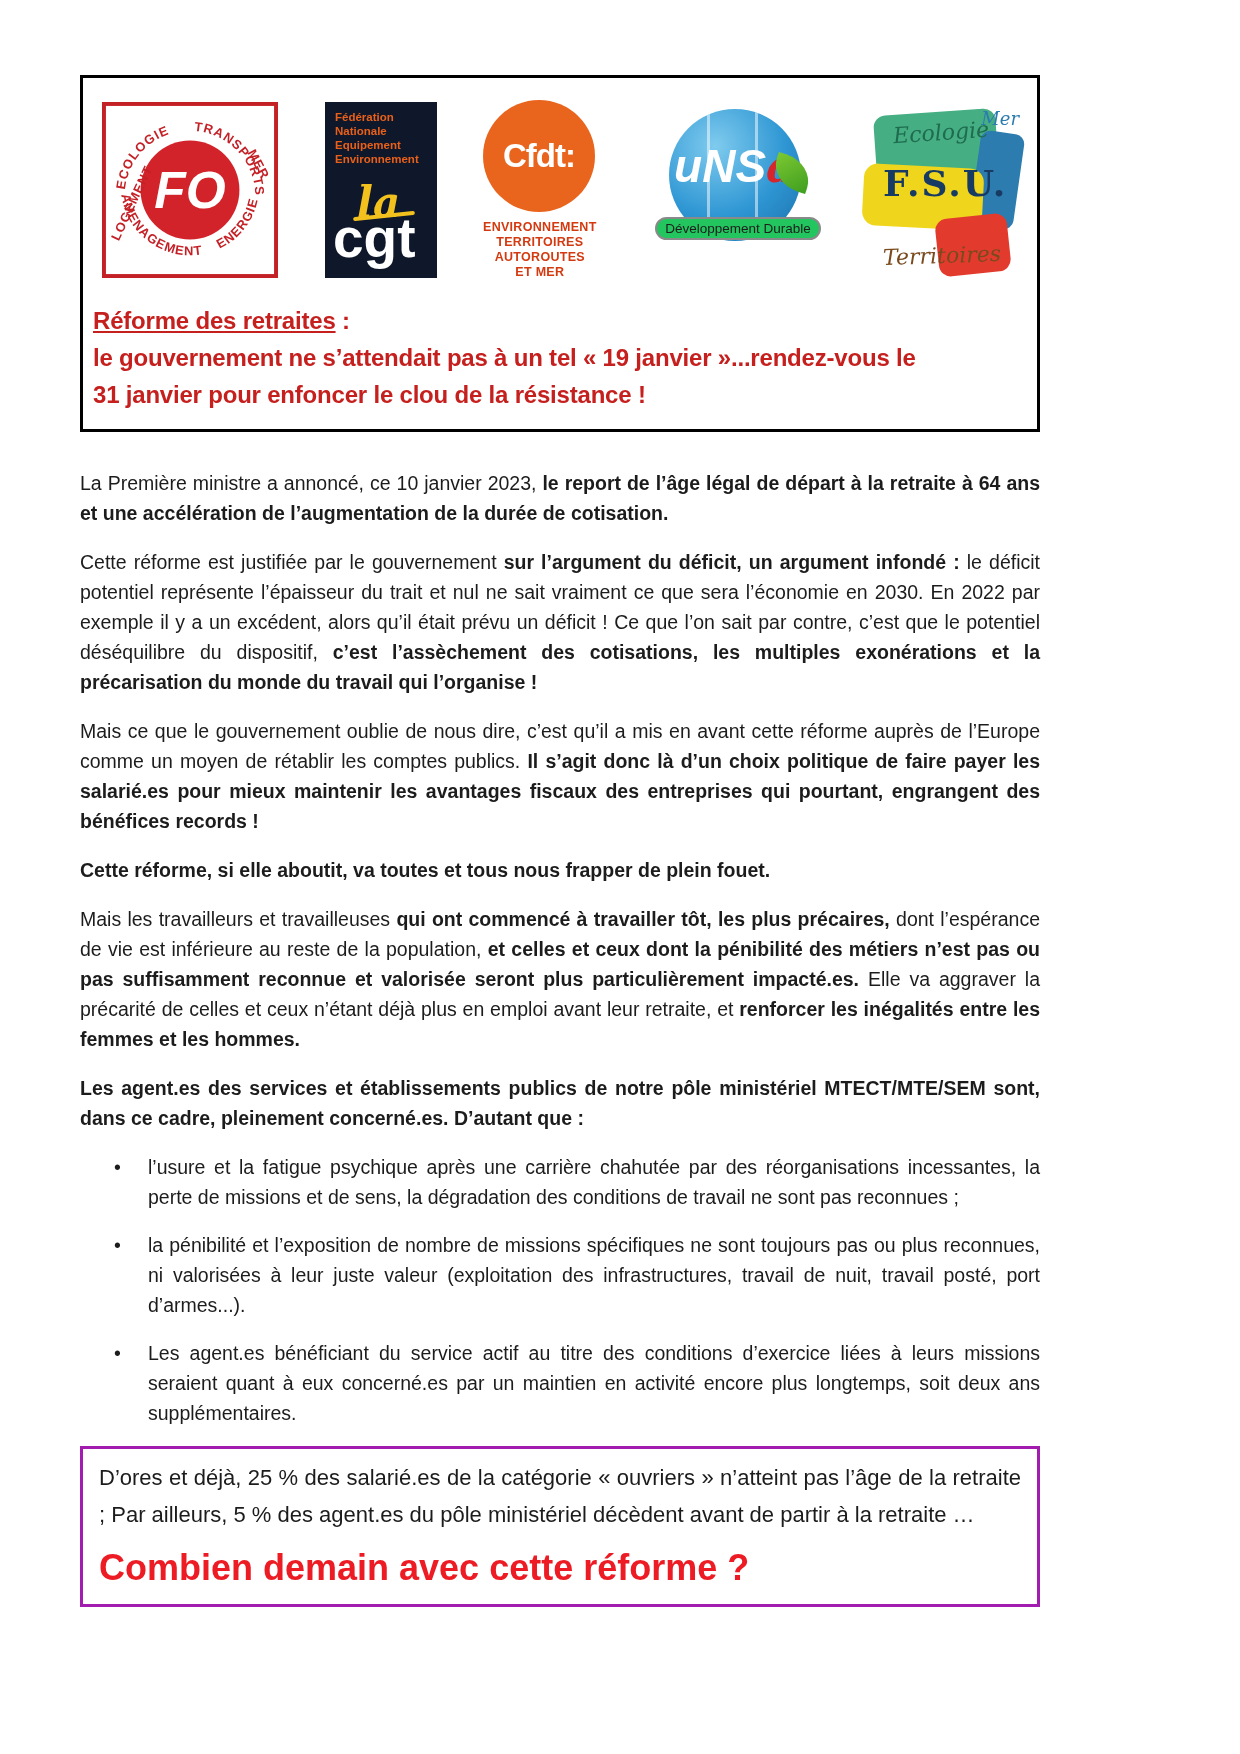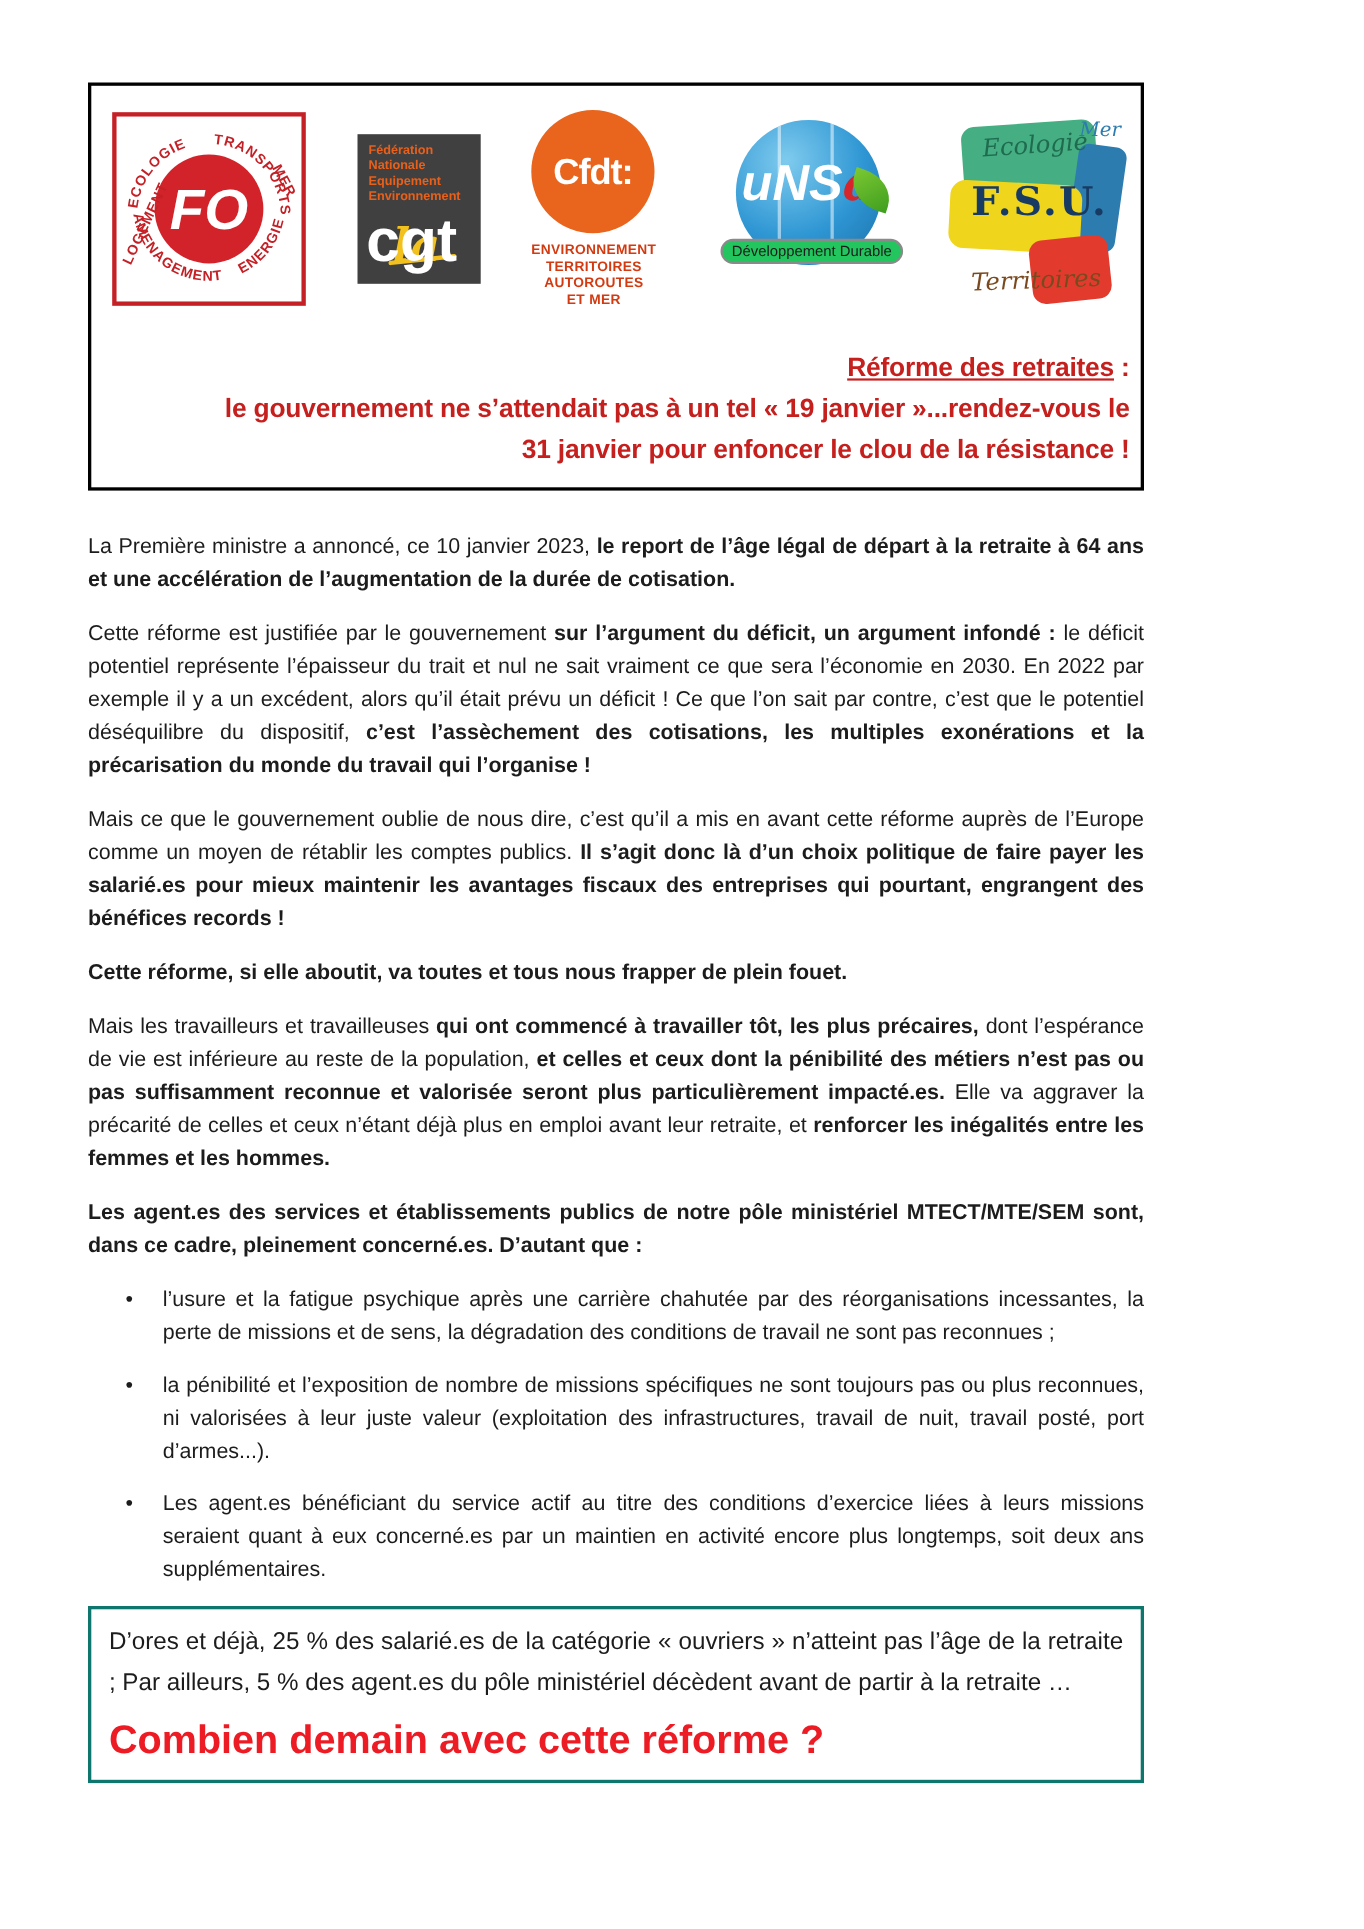--- a/index.html
+++ b/index.html
@@ -15,21 +15,21 @@
   
   .header-box { border: 3px solid #000; padding: 14px 10px 16px; }
   .logo-row { display: flex; align-items: center; justify-content: space-between; height: 196px; padding: 0 8px; }
 
   
   .fo-svg { display: block; }
   .fo-center { font: bold italic 52px "Liberation Sans", sans-serif; fill: #fff; }
   .fo-arc { font: bold 13px "Liberation Sans", sans-serif; fill: #C42127; letter-spacing: 1px; }
 
   
-  .cgt-logo { position: relative; width: 112px; height: 136px; background: #404040; padding: 8px 0 16px 10px; flex: none; }
+  .cgt-logo { position: relative; width: 112px; height: 176px; background: #0f172a; padding: 8px 0 16px 10px; flex: none; }
   .cgt-fed { font-size: 11.5px; font-weight: bold; color: #E8601A; line-height: 14px; }
   .cgt-la { position: absolute; top: 76px; left: 32px; font-family: "DejaVu Serif", serif; font-style: italic; font-weight: bold; font-size: 42px; color: #F2C11E; }
   .cgt-la-swash { position: absolute; top: 112px; left: 28px; width: 62px; height: 4px; background: #F2C11E; border-radius: 2px; transform: rotate(-6deg); }
   .cgt-name { position: absolute; bottom: 8px; left: 8px; font-size: 55px; font-weight: bold; color: #fff; }
 
   
   .cfdt-logo { display: flex; flex-direction: column; align-items: flex-start; width: 134px; flex: none; }
   .cfdt-circle { width: 112px; height: 112px; border-radius: 50%; background: #E9641D; display: flex; align-items: center; justify-content: center; color: #fff; font-weight: bold; font-size: 33px; letter-spacing: -1px; }
   .cfdt-sub { margin-top: 8px; text-align: center; font-weight: bold; font-size: 12.5px; line-height: 15px; color: #D43A10; letter-spacing: .3px; }
 
@@ -51,36 +51,36 @@
   .fsu-green { top: 8px; left: 16px; width: 122px; height: 64px; background: #45AE82; border-radius: 12px; transform: rotate(-4deg); }
   .fsu-blue { top: 28px; right: 0; width: 44px; height: 96px; background: #2C7CB0; border-radius: 10px; transform: rotate(8deg); }
   .fsu-yellow { top: 62px; left: 4px; width: 120px; height: 62px; background: #EFD51C; border-radius: 14px; transform: rotate(3deg); }
   .fsu-red { bottom: 2px; right: 10px; width: 72px; height: 58px; background: #E23B2E; border-radius: 12px; transform: rotate(-6deg); }
   .fsu-ecologie { position: absolute; top: 16px; left: 34px; font-family: "DejaVu Serif", serif; font-style: italic; font-size: 22px; color: #1E6B4F; transform: rotate(-4deg); }
   .fsu-mer { position: absolute; top: 4px; right: 0; font-family: "DejaVu Serif", serif; font-style: italic; font-size: 18px; color: #2C7CB0; }
   .fsu-name { position: absolute; top: 58px; left: 24px; font-family: "DejaVu Serif", serif; font-weight: bold; font-size: 36px; color: #173B63; letter-spacing: 2px; }
   .fsu-territoires { position: absolute; bottom: 8px; left: 24px; font-family: "DejaVu Serif", serif; font-style: italic; font-size: 22px; color: #7A4A1E; transform: rotate(-2deg); }
 
   
-  .title { margin-top: 28px; text-align: right; color: #C5201E; font-weight: bold; font-size: 24px; line-height: 37px; letter-spacing: -0.2px; }
+  .title { margin-top: 14px; text-align: left; color: #C5201E; font-weight: bold; font-size: 24px; line-height: 37px; letter-spacing: -0.2px; }
   .title-line { white-space: nowrap; }
   .title .u { text-decoration: underline; }
 
   
   .body-text { margin-top: 36px; font-size: 19.5px; line-height: 30px; text-align: justify; }
   p.par { margin: 0 0 19px 0; }
   span.b { font-weight: bold; }
 
   .bullet-list { margin: 2px 0 0 0; padding: 0; list-style: none; }
   .bullet-item { display: flex; margin-bottom: 18px; padding-left: 34px; }
   .bullet-marker { flex: none; width: 34px; }
   .bullet-text { flex: 1; text-align: justify; }
 
   
-  .footer-box { border: 3px solid #0f766e; margin-top: 4px; padding: 10px 16px 18px; font-size: 22px; line-height: 37px; text-align: justify; }
+  .footer-box { border: 3px solid #a21caf; margin-top: 4px; padding: 10px 16px 18px; font-size: 22px; line-height: 37px; text-align: justify; }
   .footer-headline { text-align: left; font-weight: bold; font-size: 36px; color: #ED1C24; margin-top: 16px; }
 </style>
 </head>
 <body>
 
 <div class="sheet">
 
   <div class="header-box">
     <div class="logo-row">
 

